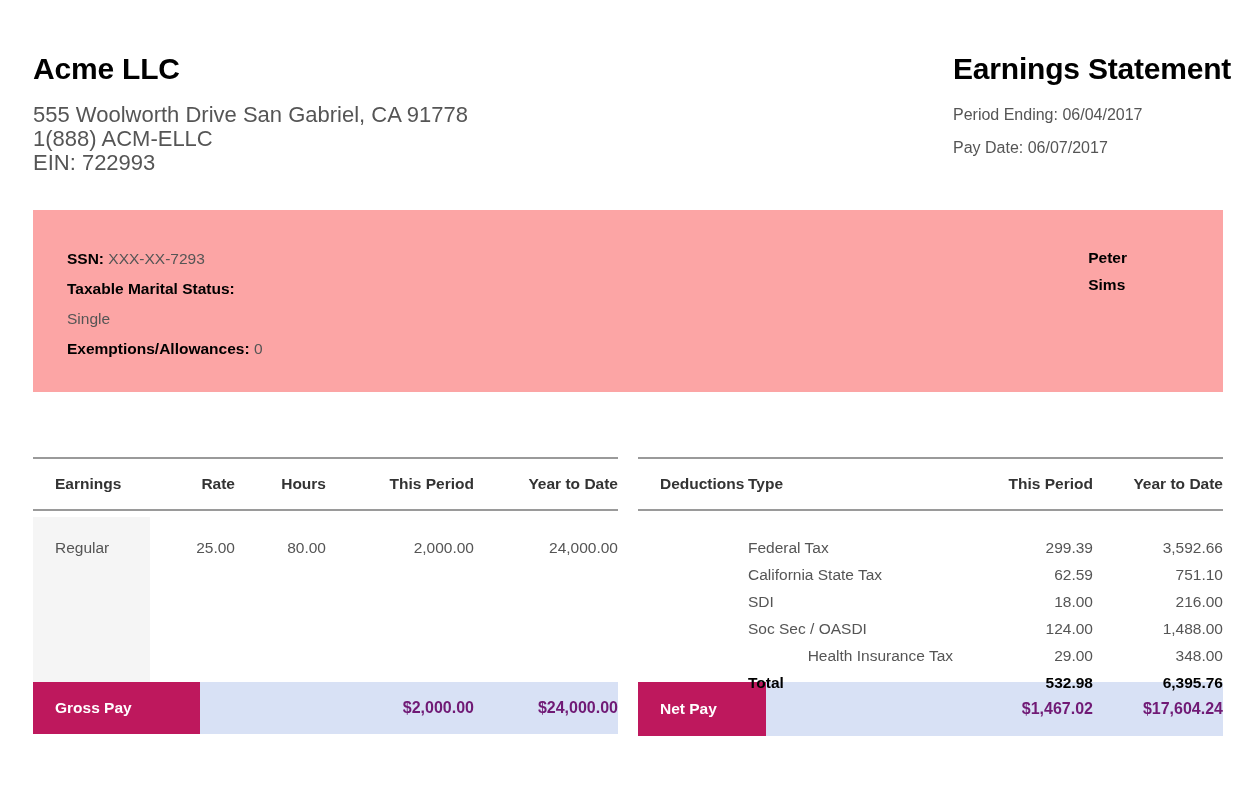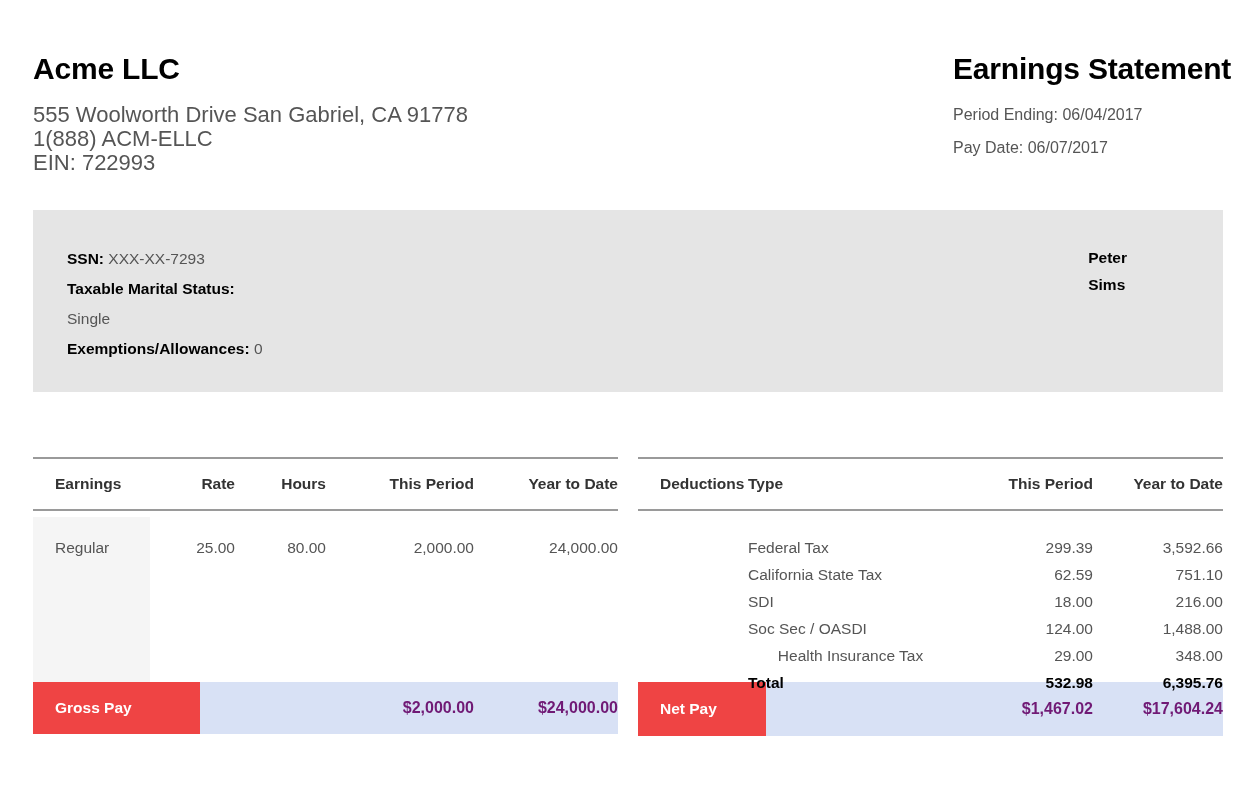--- a/index.html
+++ b/index.html
@@ -69,21 +69,21 @@
     margin-top: 9px;
   }
 
   
   .emp-panel {
     position: absolute;
     left: 33px;
     top: 210px;
     width: 1190px;
     height: 182px;
-    background: #e5e5e5;
+    background: #fca5a5;
     box-sizing: border-box;
   }
   .emp-inner {
     position: absolute;
     left: 34px;
     top: 34px;
     right: 28px;
     display: flex;
     justify-content: space-between;
   }
@@ -194,21 +194,21 @@
     position: relative;
     background: #d8e1f5;
     height: 52px;
     display: flex;
     align-items: center;
   }
   .sum-gross .sum-band { height: 52px; }
   .sum-net .sum-band { height: 54px; }
 
   .sum-label {
-    background: #ef4444;
+    background: #be185d;
     color: #ffffff;
     font-size: 15.5px;
     font-weight: bold;
     height: 100%;
     display: flex;
     align-items: center;
     padding-left: 22px;
     box-sizing: border-box;
     white-space: nowrap;
   }
@@ -360,21 +360,21 @@
             <td>216.00</td>
           </tr>
           <tr>
             <td></td>
             <td style="text-align:left">Soc Sec / OASDI</td>
             <td>124.00</td>
             <td>1,488.00</td>
           </tr>
           <tr>
             <td></td>
-            <td style="text-align:center">Health Insurance Tax</td>
+            <td style="text-align:right">Health Insurance Tax</td>
             <td>29.00</td>
             <td>348.00</td>
           </tr>
           <tr class="total">
             <td></td>
             <td style="text-align:left">Total</td>
             <td>532.98</td>
             <td>6,395.76</td>
           </tr>
         </tbody>

